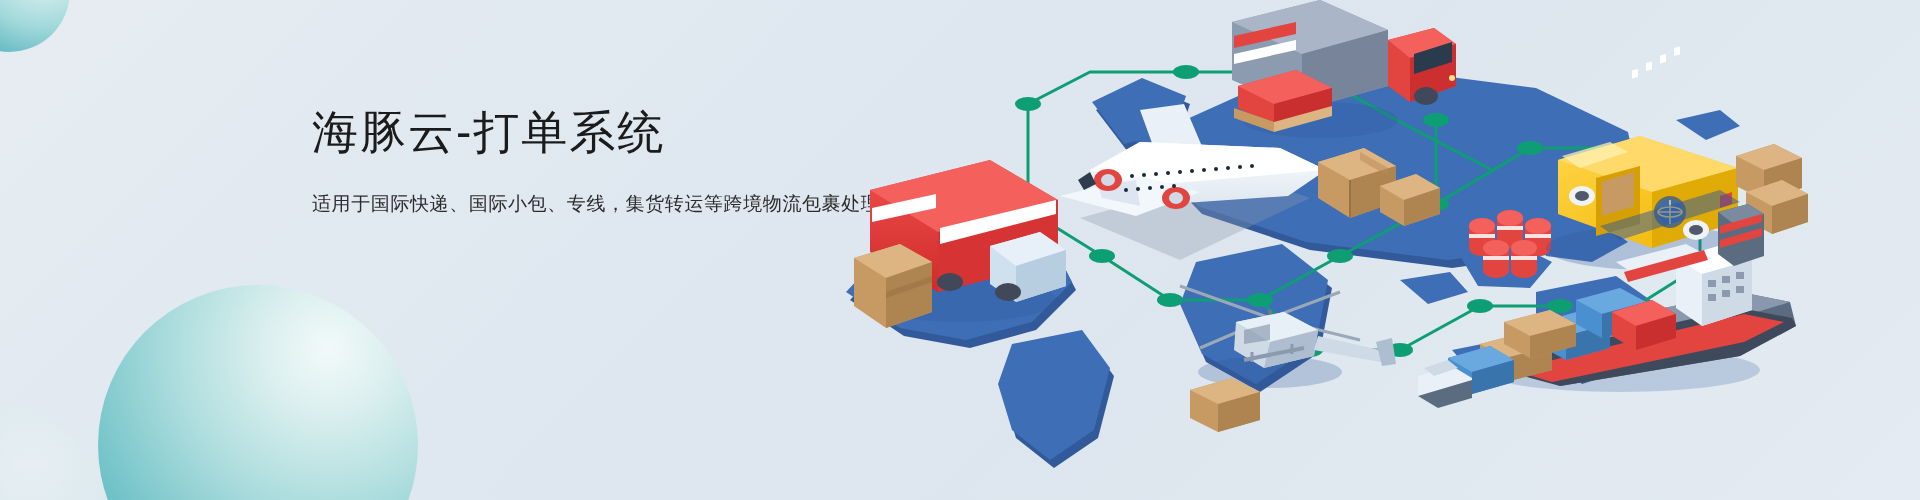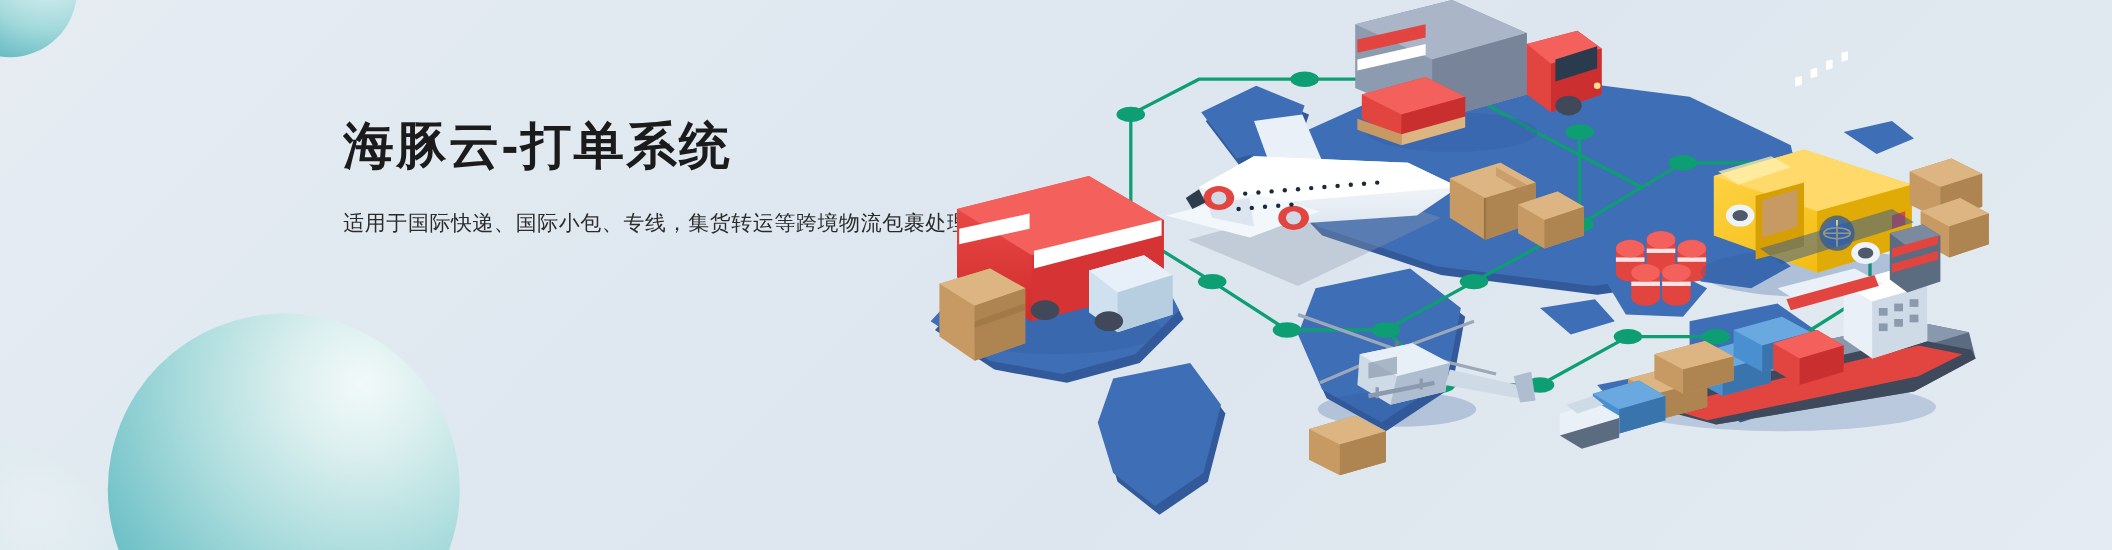--- a/index.html
+++ b/index.html
@@ -30,21 +30,21 @@
   }
   .blob-bl2{
     left:-150px; top:400px; width:260px; height:260px;
     background:radial-gradient(circle at 70% 25%, #eef7f8 0%, #cfe9e9 35%, #8fd0d4 70%, #49b0b9 100%);
     opacity:.35;
   }
 
   
   .copy{ position:absolute; left:312px; top:104px; width:600px; }
   .title{
-    font-size:46px; font-weight:700; color:#1b1b1b;
+    font-size:46px; font-weight:400; color:#1b1b1b;
     letter-spacing:2px; line-height:1.25; white-space:nowrap;
   }
   .subtitle{
     margin-top:28px;
     font-size:19px; font-weight:400; color:#2b2b2b;
     letter-spacing:.6px; line-height:1.5; white-space:nowrap;
   }
 
   
   .art{ position:absolute; right:0; top:0; width:1080px; height:500px; }

